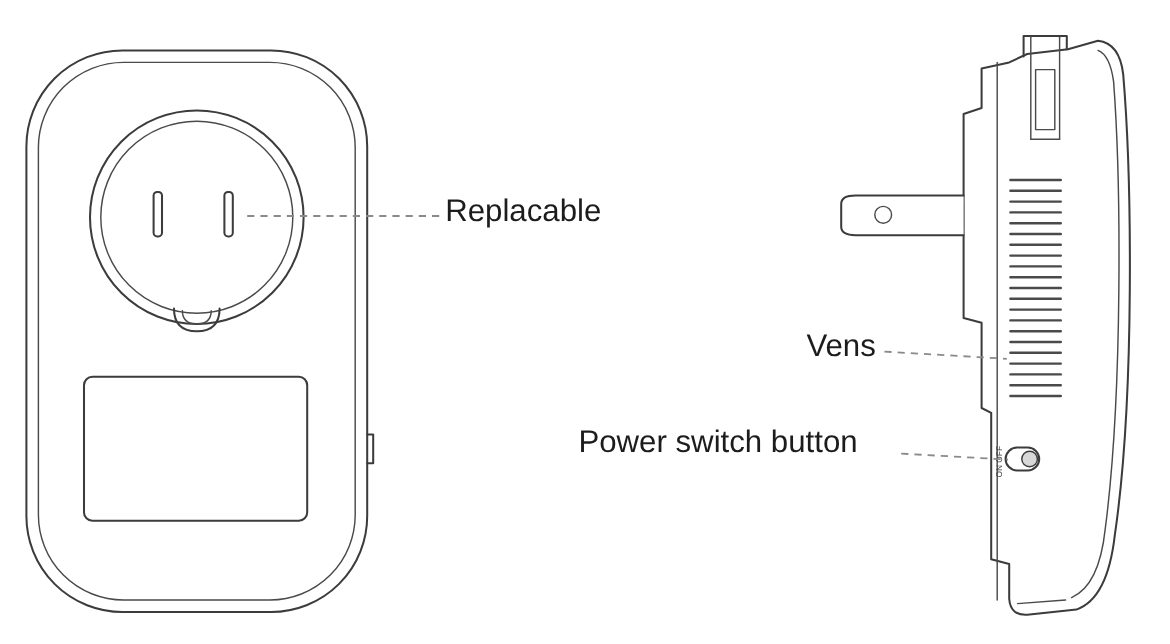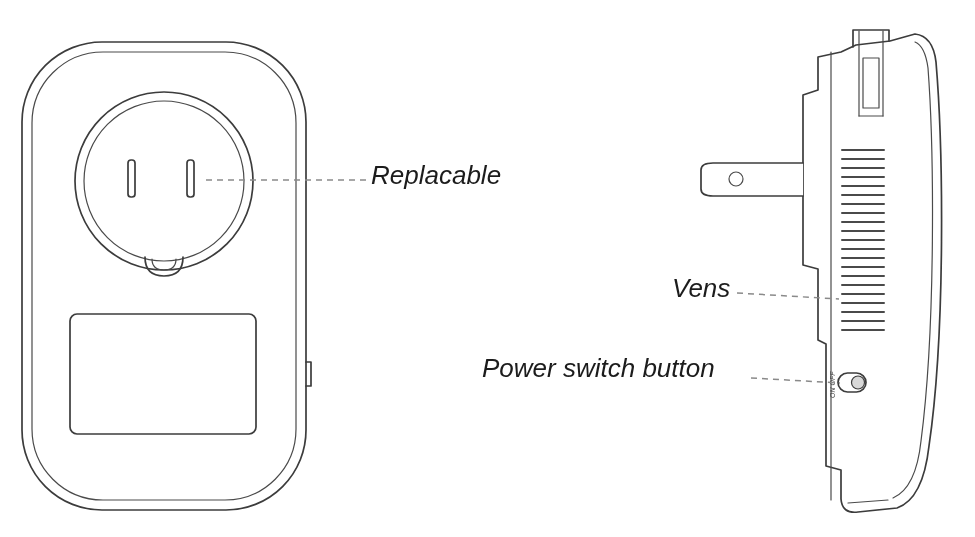--- a/index.html
+++ b/index.html
@@ -3,21 +3,20 @@
   <meta charset="utf-8">
   <style>
     html, body { margin: 0; padding: 0; background: #ffffff; }
     .canvas {
       position: relative;
       width: 975px;
       height: 537px;
       background: #ffffff;
       overflow: hidden;
       font-family: "Liberation Sans", sans-serif;
-      font-style: italic;
     }
     svg { display: block; }
     .stroke {
       fill: none;
       stroke: #3c3c3c;
       stroke-width: 1.7;
       stroke-linejoin: round;
       stroke-linecap: round;
     }
     .stroke-thin {

